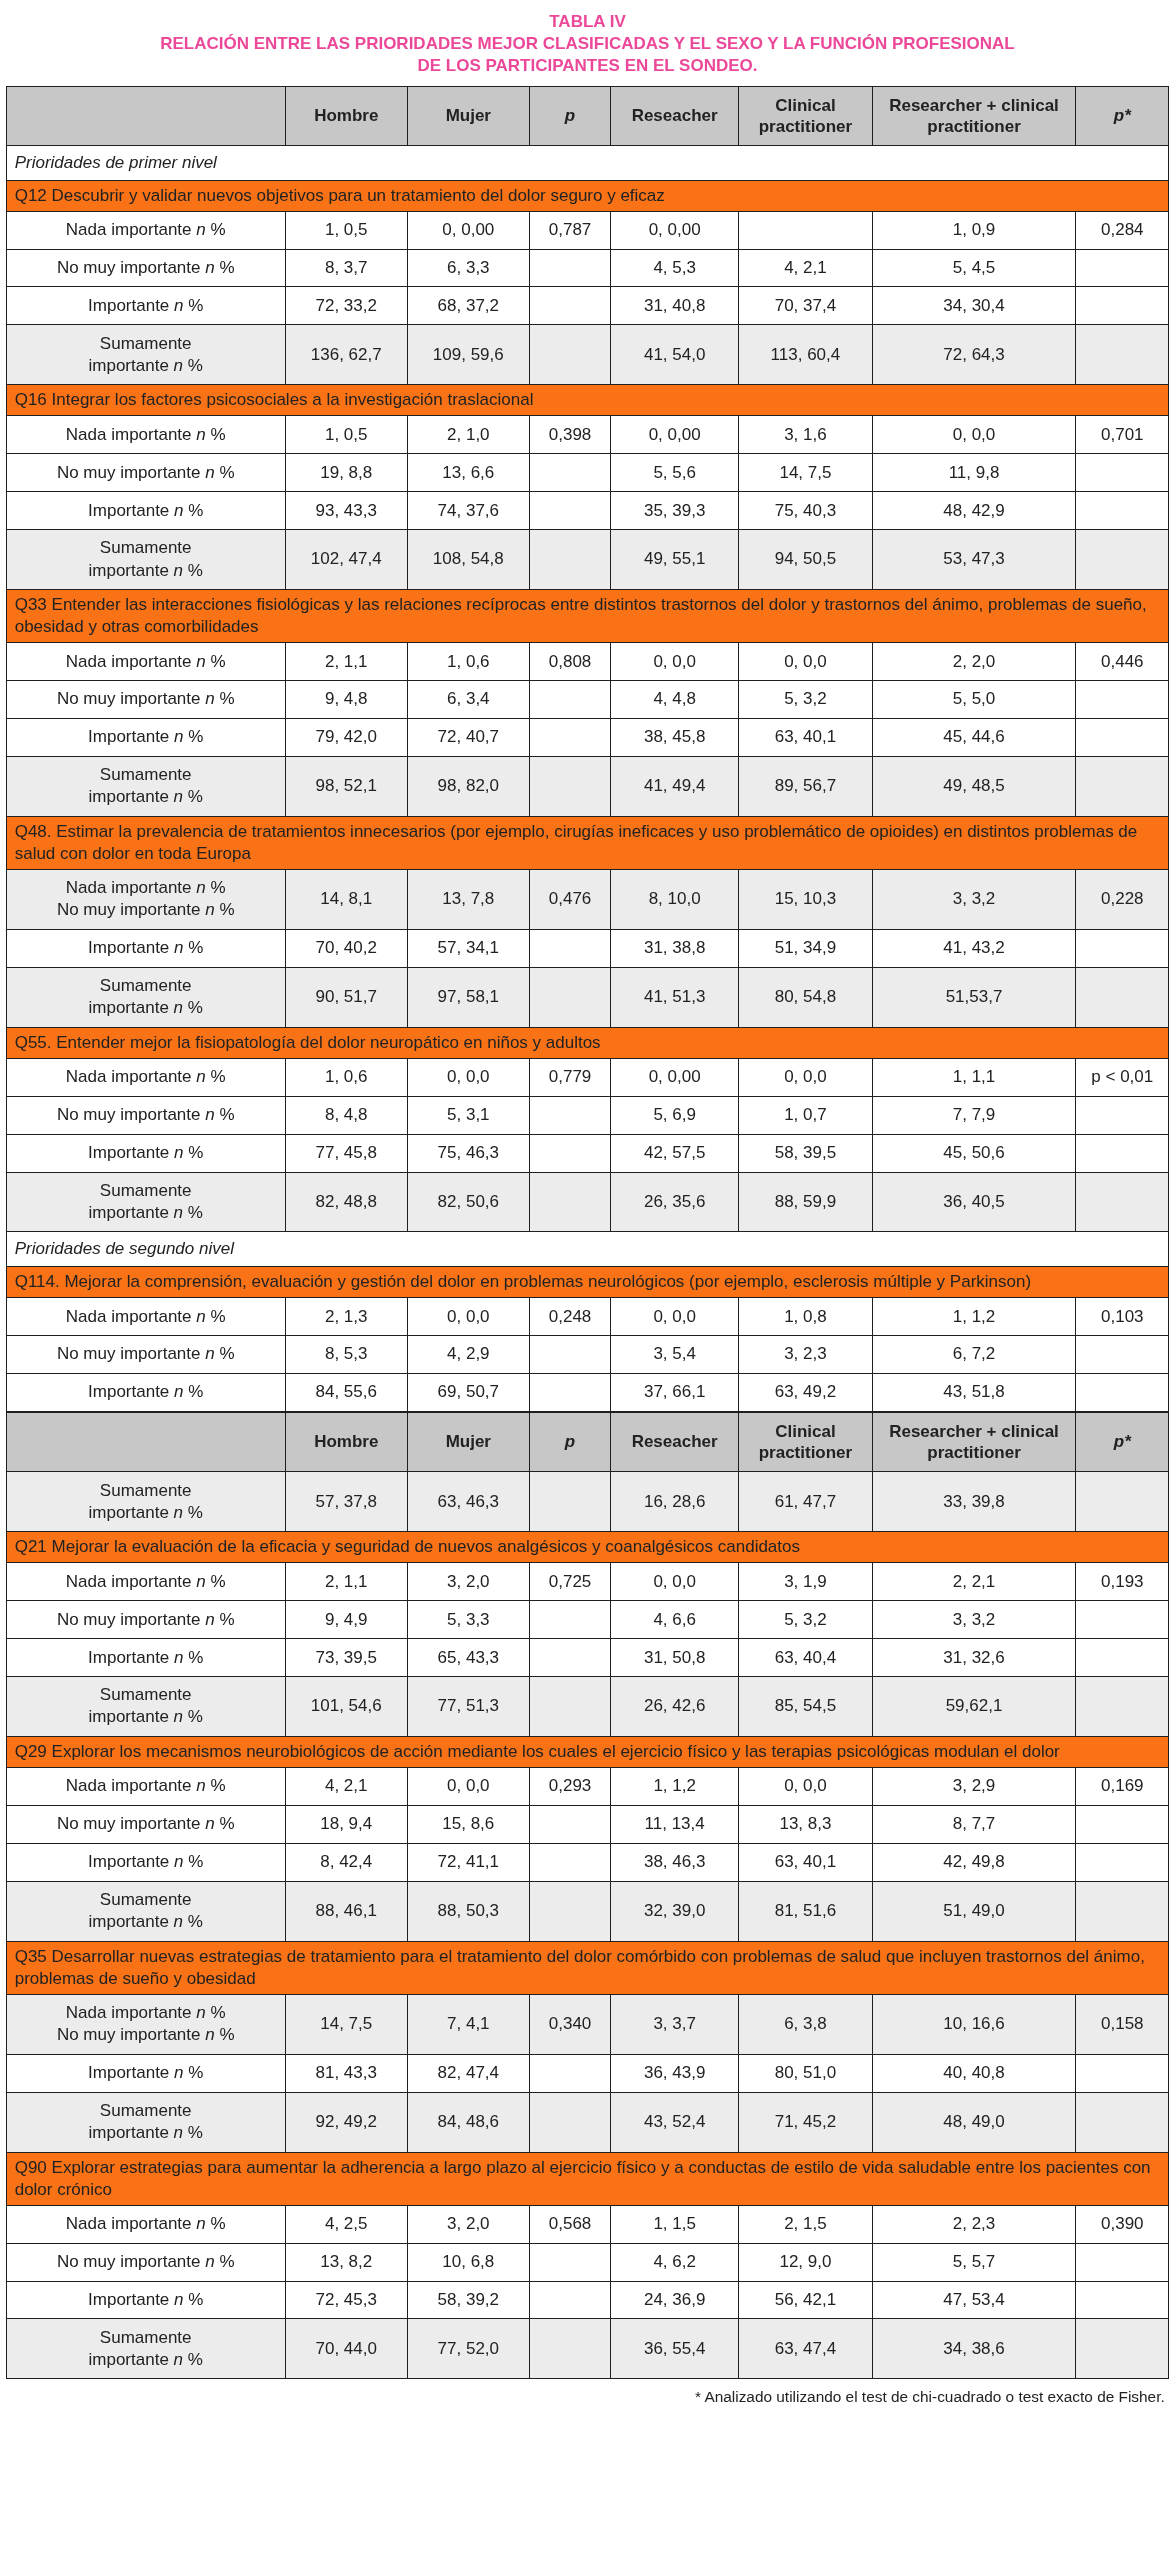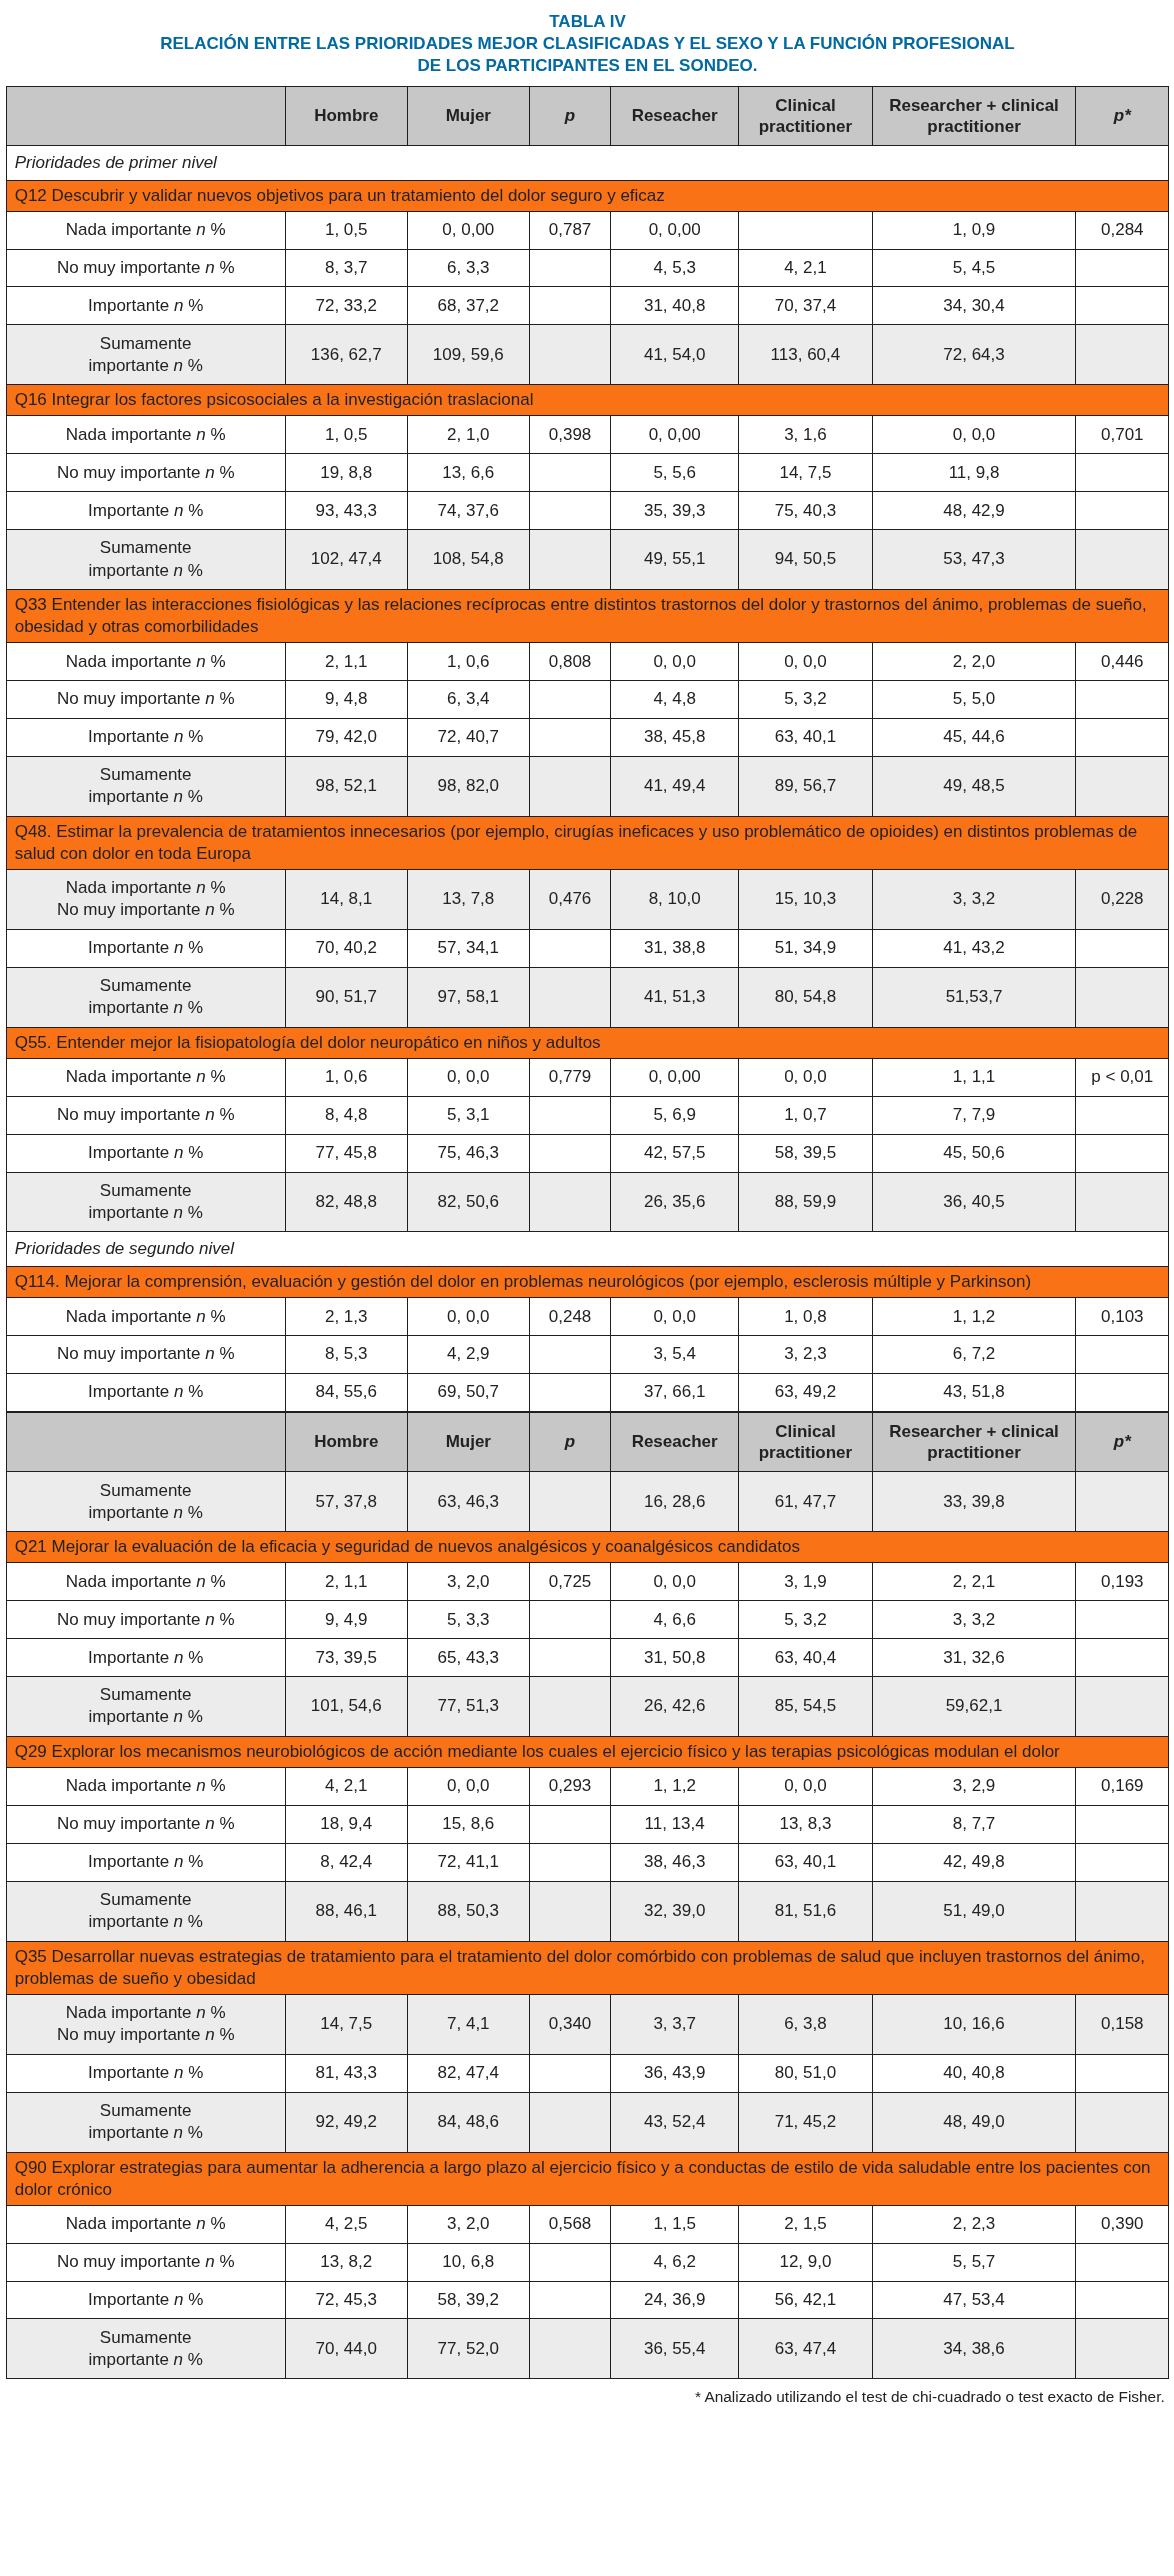--- a/index.html
+++ b/index.html
@@ -12,21 +12,21 @@
     min-height: 2576px;
     box-sizing: border-box;
     padding: 9px 5.7px 17px 5.7px;
     font-family: "Liberation Sans", sans-serif;
     color: #222222;
     background: #ffffff;
   }
   .title-block {
     text-align: center;
     font-weight: bold;
-    color: #0369a1;
+    color: #ec4899;
     font-size: 17px;
     line-height: 1.28;
     margin: 2.3px 0 9px 0;
   }
   table.data-table {
     width: 100%;
     border-collapse: collapse;
     table-layout: fixed;
   }
   table.data-table th,

